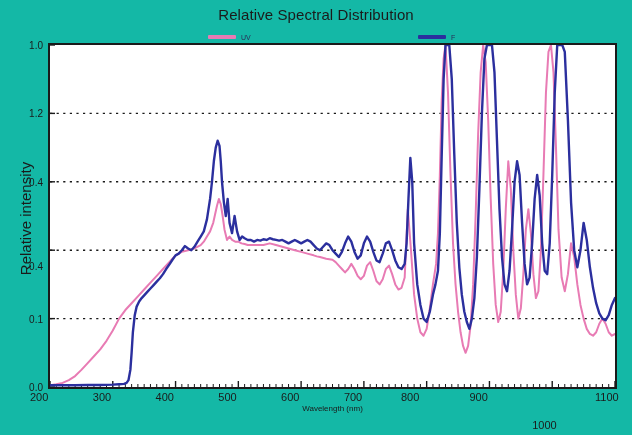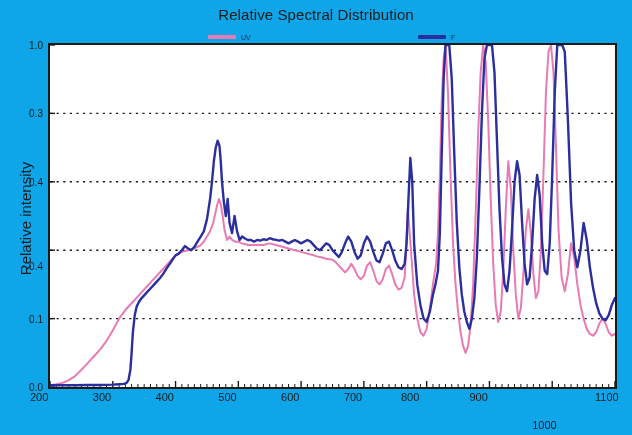--- a/index.html
+++ b/index.html
@@ -10,21 +10,21 @@
   body {
     width: 632px;
     height: 435px;
     font-family: "Liberation Sans", sans-serif;
     overflow: hidden;
   }
   #figure {
     position: relative;
     width: 632px;
     height: 435px;
-    background: #0ea5e9;
+    background: #14b8a6;
     box-sizing: border-box;
   }
   #chart-title {
     position: absolute;
     left: 0;
     top: 6px;
     width: 632px;
     text-align: center;
     font-size: 15px;
     color: #1b1b1b;
@@ -119,21 +119,21 @@
 
   <div id="chart-title">Relative Spectral Distribution</div>
 
   <div id="ylabel">Relative intensity</div>
 
   <div id="yticks">
       <div class="ytick-label" style="left: 3px; top: 382px;">0.0</div>
       <div class="ytick-label" style="left: 3px; top: 313.6px;">0.1</div>
       <div class="ytick-label" style="left: 3px; top: 245.2px; margin-top: 16px;">0.4</div>
       <div class="ytick-label" style="left: 3px; top: 176.8px;">0.4</div>
-      <div class="ytick-label" style="left: 3px; top: 108.4px;">0.3</div>
+      <div class="ytick-label" style="left: 3px; top: 108.4px;">1.2</div>
       <div class="ytick-label" style="left: 3px; top: 40px;">1.0</div>
     </div>
   <div id="xticks">
       <div class="xtick-label" style="left: 30px; top: 391px;">200</div>
       <div class="xtick-label" style="left: 92.7778px; top: 391px;">300</div>
       <div class="xtick-label" style="left: 155.556px; top: 391px;">400</div>
       <div class="xtick-label" style="left: 218.333px; top: 391px;">500</div>
       <div class="xtick-label" style="left: 281.111px; top: 391px;">600</div>
       <div class="xtick-label" style="left: 343.889px; top: 391px;">700</div>
       <div class="xtick-label" style="left: 401px; top: 391px;">800</div>
@@ -243,20 +243,21 @@
         <line x1="0" x2="5" y1="273.6" y2="273.6" stroke="#1a1a1a" stroke-width="1.4"></line>
         <line x1="0" x2="5" y1="205.2" y2="205.2" stroke="#1a1a1a" stroke-width="1.4"></line>
         <line x1="0" x2="5" y1="136.8" y2="136.8" stroke="#1a1a1a" stroke-width="1.4"></line>
         <line x1="0" x2="5" y1="68.39999999999998" y2="68.39999999999998" stroke="#1a1a1a" stroke-width="1.4"></line>
         <line x1="0" x2="5" y1="0" y2="0" stroke="#1a1a1a" stroke-width="1.4"></line>
         <polyline points="0.00,340.29 6.28,339.26 12.56,337.90 18.83,335.16 25.11,331.06 31.39,324.90 37.67,318.06 43.94,311.22 50.22,304.38 56.50,295.83 62.78,285.57 69.06,273.60 75.33,265.05 81.61,258.21 87.89,251.37 94.17,244.53 100.44,237.69 106.72,230.85 113.00,224.01 119.28,217.17 125.56,210.33 131.83,206.91 138.11,205.20 144.39,203.49 150.67,200.07 153.81,196.65 156.94,191.52 160.08,186.39 163.22,177.84 165.11,169.29 166.99,160.74 168.87,153.90 170.76,159.03 172.64,171.00 174.52,184.68 177.03,194.94 179.54,191.52 182.06,194.94 185.19,196.65 188.33,196.65 191.47,198.36 194.61,199.04 197.75,200.07 200.89,200.07 207.17,200.07 213.44,200.07 219.72,198.36 226.00,200.07 232.28,201.78 238.56,203.49 244.83,205.20 251.11,206.91 257.39,208.62 263.67,210.33 266.81,211.36 269.94,212.04 276.22,213.75 282.50,214.78 285.64,217.17 288.78,220.59 291.92,224.01 295.06,227.43 298.19,224.01 301.33,218.88 304.47,224.01 307.61,230.85 310.75,234.27 313.89,230.85 317.03,220.59 320.17,217.17 323.31,225.72 326.44,235.98 329.58,239.40 332.72,234.27 335.86,224.01 339.00,220.59 342.14,229.14 345.28,239.40 348.42,244.53 351.56,242.82 354.69,232.56 357.83,164.16 360.97,205.20 364.11,249.66 367.25,273.60 370.39,287.28 373.53,290.70 376.67,283.86 379.81,263.34 382.94,239.40 386.08,218.88 387.97,188.10 389.85,129.96 391.73,54.72 393.62,13.68 395.50,0.00 398.01,47.88 400.52,129.96 403.03,198.36 405.54,239.40 408.06,266.76 410.57,287.28 413.08,300.96 415.59,307.80 418.10,300.96 420.61,280.44 423.12,239.40 425.63,171.00 428.14,88.92 430.66,27.36 433.17,0.00 435.68,17.10 438.19,75.24 440.70,153.90 443.21,218.88 445.72,259.92 448.23,277.02 450.74,266.76 453.26,225.72 455.77,164.16 458.28,116.28 460.79,143.64 463.30,205.20 465.81,249.66 468.32,273.60 470.83,263.34 473.34,229.14 475.86,184.68 478.37,164.16 480.88,188.10 483.39,229.14 485.90,253.08 488.41,246.24 490.92,205.20 493.43,129.96 495.94,47.88 498.46,6.84 500.97,0.00 503.48,27.36 505.99,102.60 508.50,184.68 511.64,232.56 514.78,246.24 517.92,229.14 521.06,198.36 524.19,212.04 527.33,239.40 530.47,259.92 533.61,273.60 536.75,283.86 539.89,288.99 543.03,290.70 546.17,287.28 549.31,278.73 552.44,273.60 555.58,278.73 558.72,287.28 561.86,290.70 565.00,288.99" fill="none" stroke="#e87bb4" stroke-width="2.0" stroke-linejoin="round" stroke-linecap="round"></polyline>
         <polyline points="0.00,340.29 12.56,340.29 25.11,340.29 37.67,339.95 50.22,339.95 62.78,339.61 69.06,339.26 74.08,338.92 76.59,337.90 78.47,335.16 80.36,324.90 81.61,307.80 82.87,287.28 84.75,270.18 86.63,261.63 89.14,256.50 91.66,253.08 94.17,250.34 97.31,246.92 100.44,243.50 103.58,240.08 106.72,236.66 109.86,233.24 113.00,229.14 116.14,224.01 119.28,219.56 122.42,214.78 125.56,210.33 128.69,208.62 131.83,205.20 134.97,201.10 138.11,203.49 141.25,205.20 144.39,201.78 147.53,196.65 150.67,191.52 153.81,186.39 156.94,174.42 160.08,153.90 161.97,136.80 163.85,116.28 165.73,102.60 167.62,95.76 169.50,100.89 170.76,116.28 172.01,136.80 173.89,157.32 175.78,171.00 177.66,153.90 179.54,177.84 182.06,188.10 184.57,171.00 187.08,186.39 189.59,194.94 192.10,191.52 194.61,193.23 197.75,194.94 200.89,194.94 204.03,196.65 207.17,194.94 210.31,195.62 213.44,194.26 216.58,194.94 219.72,193.23 222.86,194.26 226.00,194.94 229.14,195.62 232.28,194.94 235.42,196.65 238.56,198.36 241.69,196.65 244.83,194.94 247.97,196.65 251.11,198.36 254.25,196.65 257.39,194.94 260.53,196.65 263.67,200.07 266.81,203.49 269.94,205.20 273.08,201.78 276.22,198.36 279.36,200.07 282.50,205.20 285.64,208.62 288.78,212.04 291.92,206.91 295.06,198.36 298.19,191.52 301.33,196.65 304.47,206.91 307.61,213.75 310.75,210.33 313.89,198.36 317.03,191.52 320.17,196.65 323.31,206.91 326.44,215.46 329.58,217.17 332.72,208.62 335.86,198.36 339.00,196.65 342.14,205.20 345.28,215.46 348.42,222.30 351.56,224.01 354.69,218.88 356.58,198.36 358.46,153.90 360.34,112.86 362.23,136.80 364.11,198.36 367.25,239.40 370.39,259.92 373.53,273.60 376.67,277.02 379.81,266.76 382.94,249.66 385.46,239.40 387.97,225.72 389.85,188.10 391.73,109.44 393.62,34.20 395.50,0.00 397.38,0.00 399.27,0.00 401.78,34.20 404.29,109.44 406.80,177.84 409.31,222.30 411.82,249.66 414.33,266.76 416.84,277.02 419.36,283.86 421.87,273.60 424.38,253.08 426.89,212.04 429.40,143.64 431.91,68.40 434.42,13.68 436.93,0.00 439.44,0.00 441.96,0.00 444.47,27.36 446.98,95.76 449.49,164.16 452.00,212.04 454.51,239.40 457.02,246.24 459.53,225.72 462.04,184.68 464.56,136.80 467.07,116.28 469.58,129.96 472.09,177.84 474.60,218.88 477.11,239.40 479.62,232.56 482.13,198.36 484.64,153.90 487.16,129.96 489.67,150.48 492.18,198.36 494.69,225.72 497.20,229.14 499.71,198.36 502.22,129.96 504.73,47.88 507.24,0.00 509.76,0.00 512.27,0.00 514.78,6.84 517.92,75.24 521.06,157.32 524.19,205.20 527.33,222.30 530.47,205.20 533.61,177.84 536.75,194.94 539.89,222.30 543.03,242.82 546.17,258.21 549.31,268.47 552.44,273.60 555.58,275.31 558.72,270.18 561.86,259.92 565.00,253.08" fill="none" stroke="#2b2f9e" stroke-width="2.4" stroke-linejoin="round" stroke-linecap="round"></polyline>
       </svg>
   </div>
 
+  <div id="xlabel">Wavelength (nm)</div>
 
   <div id="legend">
     <div class="legend-entry" id="legend-uv">
       <span class="legend-swatch" id="swatch-uv" style="background: rgb(232, 123, 180);"></span>
       <span class="legend-text">UV</span>
     </div>
     <div class="legend-entry" id="legend-f">
       <span class="legend-swatch" id="swatch-f" style="background: rgb(43, 47, 158);"></span>
       <span class="legend-text">F</span>
     </div>

